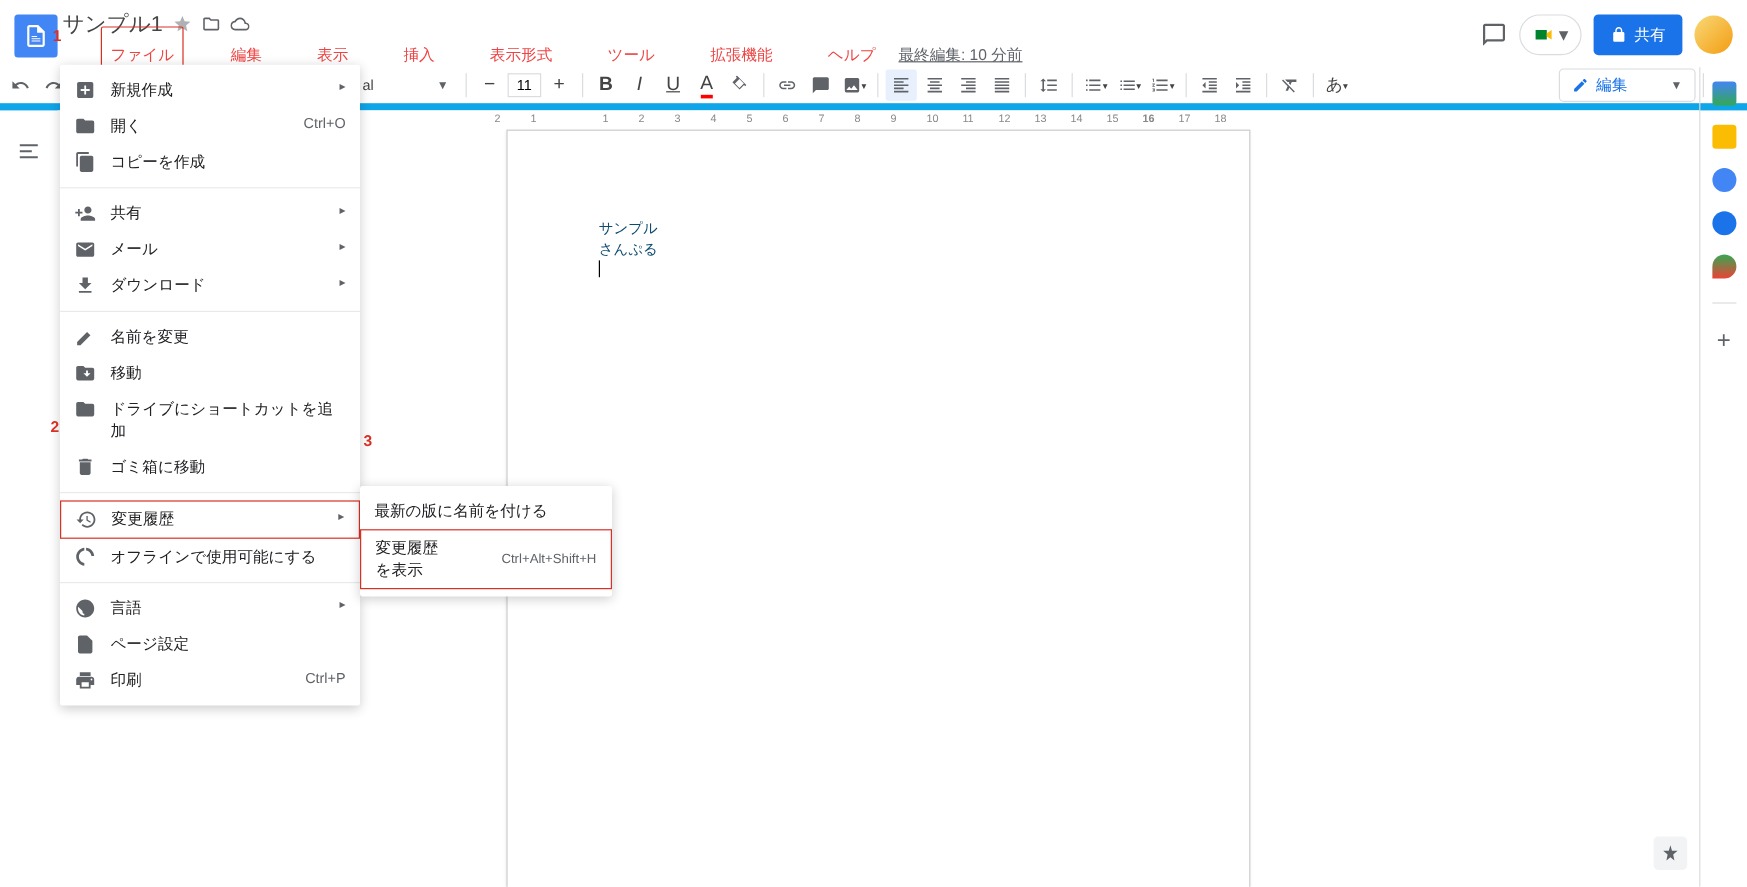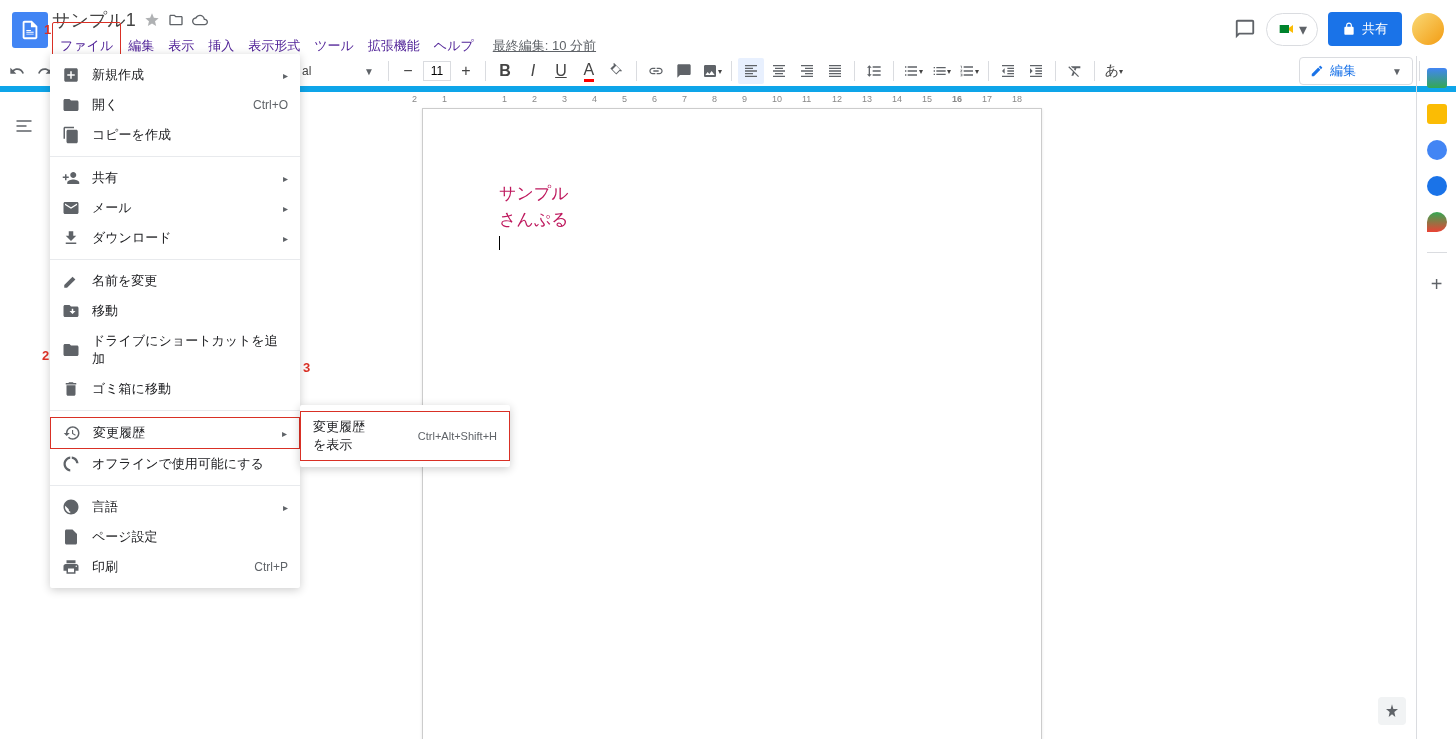--- a/index.html
+++ b/index.html
@@ -7,21 +7,21 @@
 
 
 .header { height: 56px; display: flex; align-items: flex-start; padding: 8px 8px 0 8px; }
 .app-icon { width: 36px; height: 36px; background: #4285f4; border-radius: 3px; margin: 4px 4px 0 4px; display: flex; align-items: center; justify-content: center; }
 .app-icon svg { width: 22px; height: 28px; fill: white; }
 .header-center { flex: 1; display: flex; flex-direction: column; }
 .title-row { display: flex; align-items: center; gap: 8px; height: 24px; }
 .doc-title { font-size: 18px; color: #444; }
 .title-icon { width: 16px; height: 16px; fill: #5f6368; }
 .menu-row { display: flex; align-items: center; height: 24px; margin-top: 2px; }
-.menu-item { padding: 14px 7px; font-size: 13px; color: #4c1d95; cursor: pointer; border-radius: 2px; }
+.menu-item { padding: 14px 7px; font-size: 13px; color: #ef4444; cursor: pointer; border-radius: 2px; margin-left: 32px; }
 .menu-item.active { border: 1px solid #d93025; }
 .last-edit { font-size: 13px; color: #5f6368; margin-left: 12px; text-decoration: underline; cursor: pointer; }
 .header-right { display: flex; align-items: center; gap: 10px; margin-top: 4px; }
 .header-btn { display: flex; align-items: center; justify-content: center; }
 .meet-btn { border: 1px solid #dadce0; border-radius: 20px; padding: 6px 10px; display: flex; align-items: center; }
 .share-btn { background: #1a73e8; color: white; border-radius: 4px; padding: 8px 14px; font-size: 13px; font-weight: 500; display: flex; align-items: center; gap: 6px; }
 .avatar { width: 32px; height: 32px; border-radius: 50%; background: linear-gradient(135deg, #f9d976, #f39c12); margin-right: 4px; }
 
 
 .toolbar { height: 36px; border-bottom: 6px solid #0ea5e9; display: flex; align-items: center; padding: 0 4px; gap: 2px; }
@@ -36,26 +36,26 @@
 
 .main-area { position: absolute; top: 92px; left: 0; right: 40px; bottom: 0; display: flex; }
 .outline-panel { width: 48px; padding-top: 24px; display: flex; justify-content: center; }
 .ruler-area { flex: 1; position: relative; }
 .ruler { height: 16px; background: #fff; display: flex; justify-content: center; }
 .ruler-inner { width: 620px; height: 14px; position: relative; }
 .ruler-tick { position: absolute; font-size: 9px; color: #888; top: 2px; }
 .vruler { position: absolute; left: 0; top: 16px; bottom: 0; width: 16px; }
 .vruler-tick { position: absolute; font-size: 9px; color: #888; left: 2px; }
 .doc-page { position: absolute; left: 50%; transform: translateX(-50%); top: 16px; width: 620px; height: 800px; background: #fff; border: 1px solid #ccc; box-shadow: 0 1px 3px rgba(0,0,0,0.1); padding: 72px 76px; }
-.doc-content { font-size: 17px; color: #be185d; line-height: 1.5; }
+.doc-content { font-size: 12px; color: #0c4a6e; line-height: 1.5; }
 .cursor-line { border-left: 1px solid #000; height: 14px; display: inline-block; }
 
 
 .file-menu { position: absolute; left: 50px; top: 54px; width: 250px; background: #fff; box-shadow: 0 2px 10px rgba(0,0,0,0.2); border-radius: 2px; padding: 6px 0; z-index: 100; }
-.fm-item { display: flex; align-items: center; padding: 6px 12px; font-size: 13px; color: #202124; cursor: pointer; min-height: 28px; }
+.fm-item { display: flex; align-items: flex-start; padding: 6px 12px; font-size: 13px; color: #202124; cursor: pointer; min-height: 28px; }
 .fm-item.highlighted { border: 1.5px solid #d93025; }
 .fm-icon { width: 18px; height: 18px; margin-right: 12px; fill: #5f6368; flex-shrink: 0; }
 .fm-label { flex: 1; }
 .fm-shortcut { color: #5f6368; font-size: 12px; margin-left: 34px; }
 .fm-arrow { color: #5f6368; font-size: 10px; }
 .fm-sep { height: 1px; background: #e8eaed; margin: 6px 0; }
 
 
 .submenu { position: absolute; left: 300px; top: 405px; width: 210px; background: #fff; box-shadow: 0 2px 10px rgba(0,0,0,0.2); border-radius: 2px; padding: 6px 0; z-index: 101; }
 .sub-item { display: flex; padding: 6px 12px; font-size: 13px; color: #202124; cursor: pointer; min-height: 26px; align-items: center; }
@@ -433,20 +433,23 @@
     <div class="fm-item">
       <svg class="fm-icon" viewBox="0 0 24 24">
         <path d="M19 8H5c-1.66 0-3 1.34-3 3v6h4v4h12v-4h4v-6c0-1.66-1.34-3-3-3zm-3 11H8v-5h8v5zm3-7c-.55 0-1-.45-1-1s.45-1 1-1 1 .45 1 1-.45 1-1 1zm-1-9H6v4h12V3z"></path>
       </svg>
       <span class="fm-label">印刷</span>
       <span class="fm-shortcut">Ctrl+P</span>
     </div>
   </div>
 
 <div class="submenu" id="submenu">
+    <div class="sub-item">
+      <span class="sub-label">最新の版に名前を付ける</span>
+    </div>
     <div class="sub-item highlighted">
       <span class="sub-label">変更履歴を表示</span>
       <span class="sub-shortcut">Ctrl+Alt+Shift+H</span>
     </div>
   </div>
 
 <div class="annotation" style="left:44px;top:22px">1</div>
 <div class="annotation" style="left:42px;top:348px">2</div>
 <div class="annotation" style="left:303px;top:360px">3</div>
 

